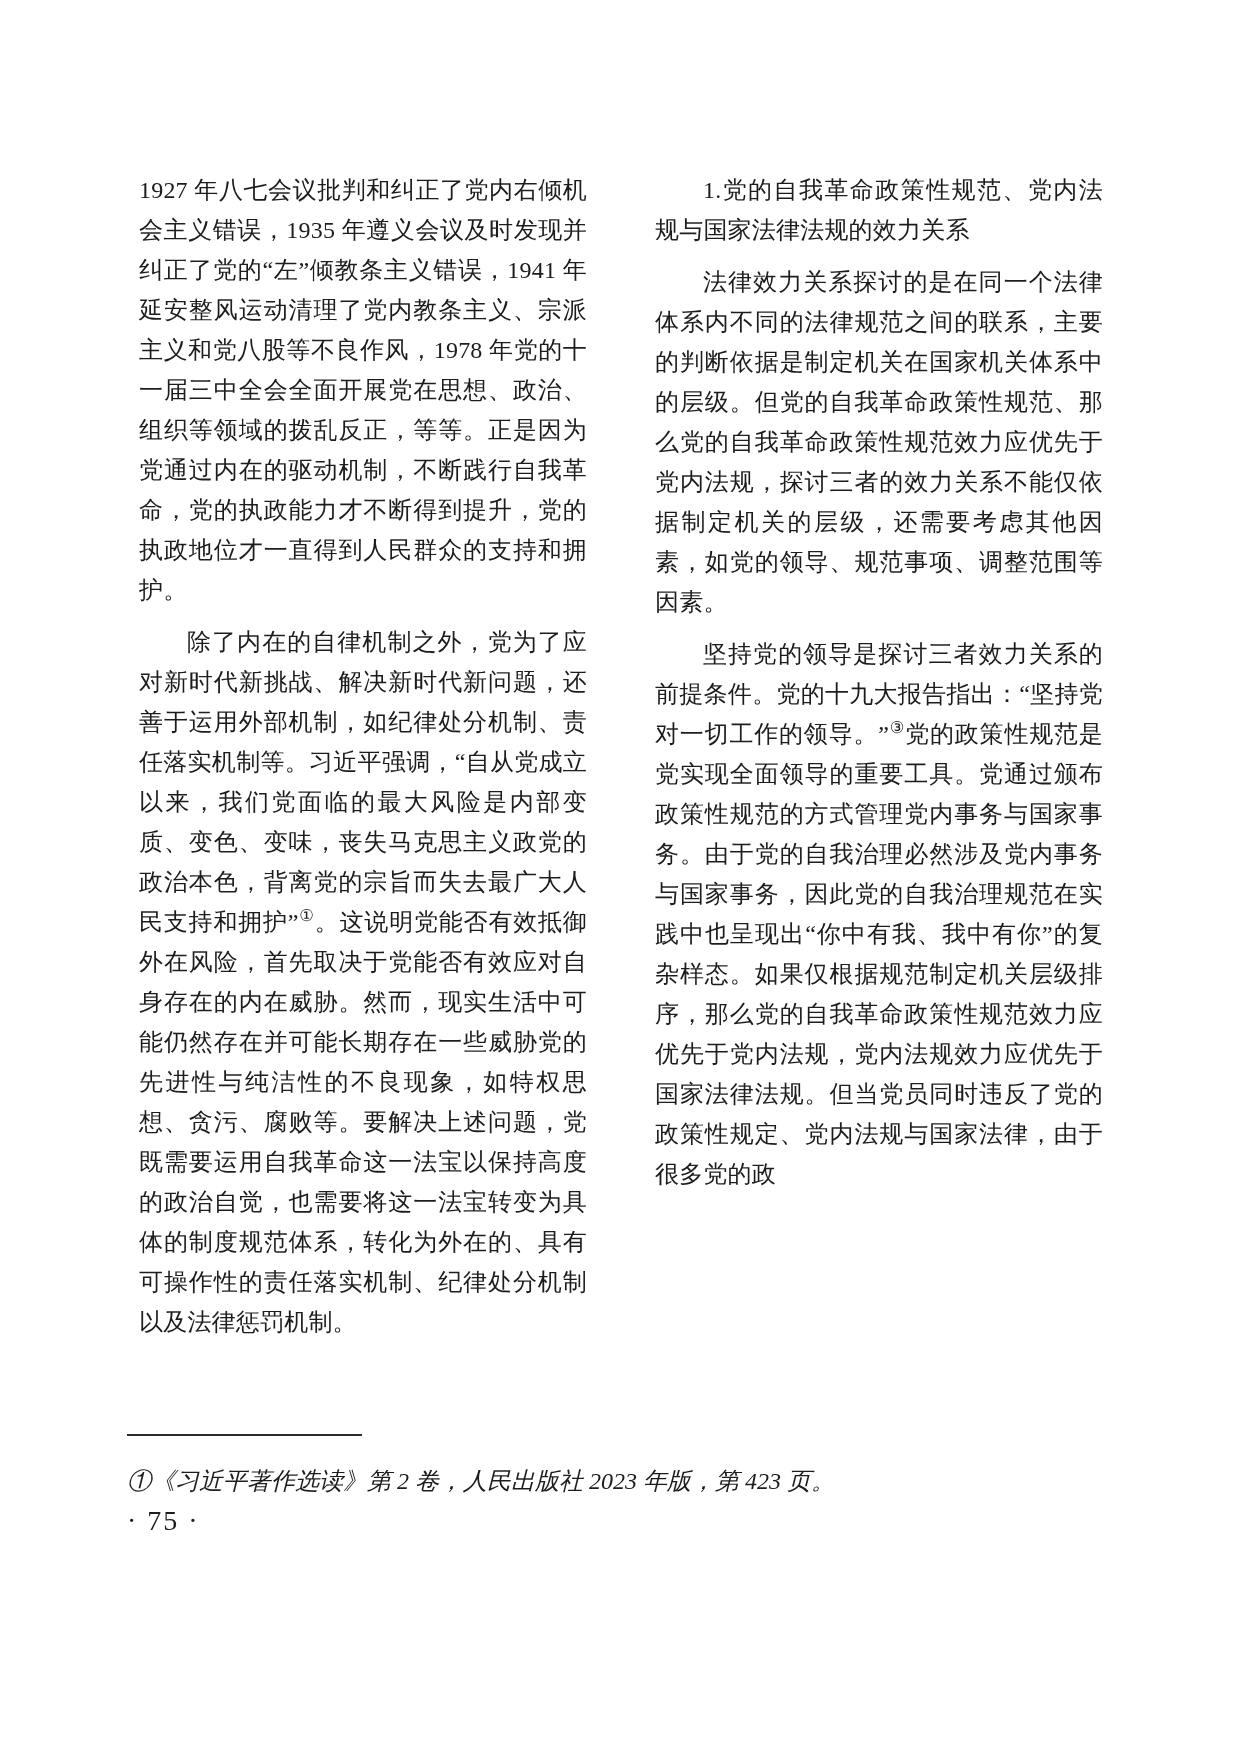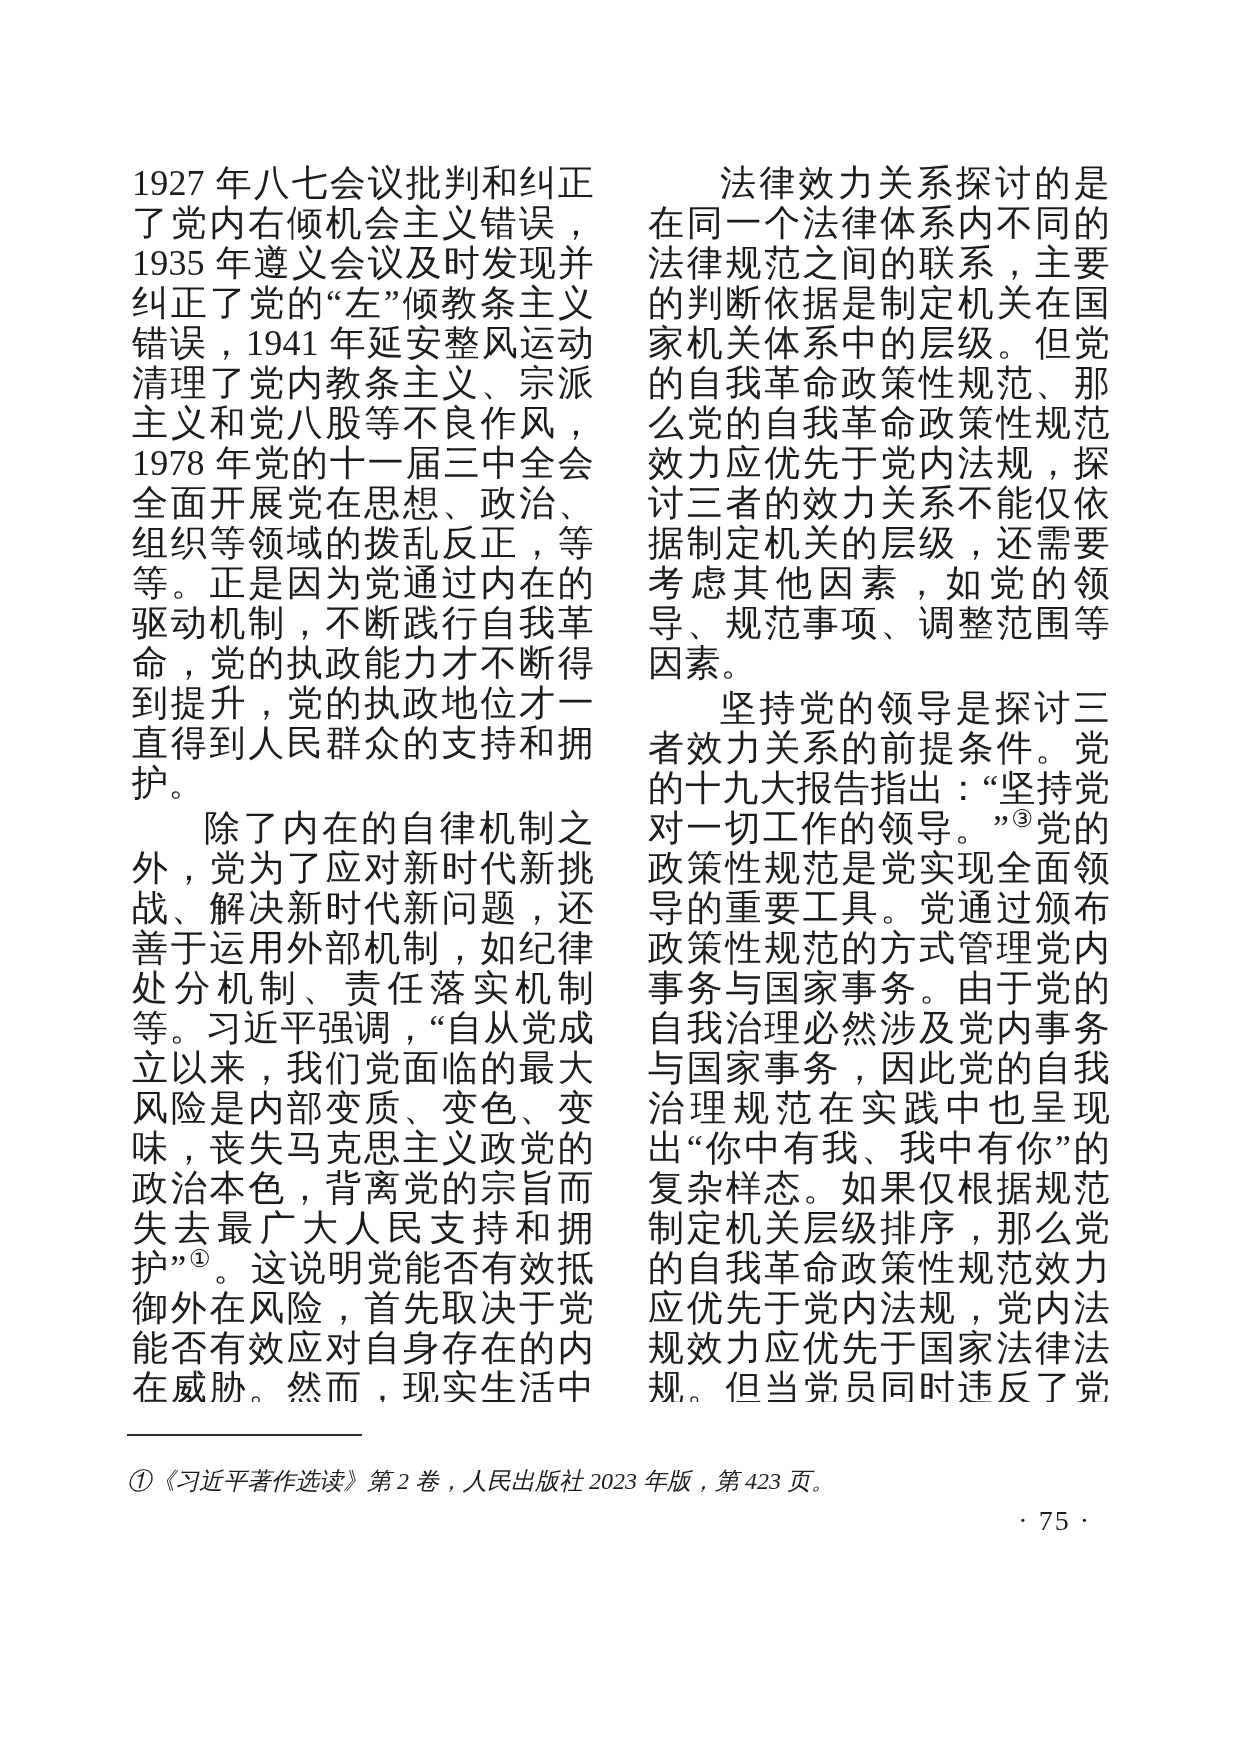--- a/index.html
+++ b/index.html
@@ -25,22 +25,22 @@
     display: flex;
     gap: 44px;
     height: 1244px;
     overflow: hidden;
   }
   .column {
     flex: 1 1 0;
     min-width: 0;
   }
   p.body-text {
-    margin: 5px;
-    font-size: 36px;
+    margin: 12px;
+    font-size: 24px;
     line-height: 40px;
     text-align: justify;
     text-justify: inter-ideograph;
     letter-spacing: 0.2px;
   }
   p.body-text.indent {
     text-indent: 2em;
   }
   p.body-text sup.ref {
     font-size: 0.68em;
@@ -63,41 +63,41 @@
     text-justify: inter-ideograph;
     padding-left: 30px;
     text-indent: -30px;
     margin: 0;
   }
   .fn-marker {
     display: inline;
   }
   .page-number {
     margin-top: 6px;
-    text-align: right;
     padding-right: 24px;
     font-size: 28px;
     line-height: 30px;
     letter-spacing: 2px;
   }
 </style>
 </head>
 <body>
 
 <div class="page">
 
   <div class="columns">
 
     <div class="column">
       <p class="body-text">1927 年八七会议批判和纠正了党内右倾机会主义错误，1935 年遵义会议及时发现并纠正了党的“左”倾教条主义错误，1941 年延安整风运动清理了党内教条主义、宗派主义和党八股等不良作风，1978 年党的十一届三中全会全面开展党在思想、政治、组织等领域的拨乱反正，等等。正是因为党通过内在的驱动机制，不断践行自我革命，党的执政能力才不断得到提升，党的执政地位才一直得到人民群众的支持和拥护。</p>
       <p class="body-text indent">除了内在的自律机制之外，党为了应对新时代新挑战、解决新时代新问题，还善于运用外部机制，如纪律处分机制、责任落实机制等。习近平强调，“自从党成立以来，我们党面临的最大风险是内部变质、变色、变味，丧失马克思主义政党的政治本色，背离党的宗旨而失去最广大人民支持和拥护”<sup class="ref">①</sup>。这说明党能否有效抵御外在风险，首先取决于党能否有效应对自身存在的内在威胁。然而，现实生活中可能仍然存在并可能长期存在一些威胁党的先进性与纯洁性的不良现象，如特权思想、贪污、腐败等。要解决上述问题，党既需要运用自我革命这一法宝以保持高度的政治自觉，也需要将这一法宝转变为具体的制度规范体系，转化为外在的、具有可操作性的责任落实机制、纪律处分机制以及法律惩罚机制。</p>
 
     </div>
 
     <div class="column">
+      <p class="body-text indent">1.党的自我革命政策性规范、党内法规与国家法律法规的效力关系</p>
       <p class="body-text indent">法律效力关系探讨的是在同一个法律体系内不同的法律规范之间的联系，主要的判断依据是制定机关在国家机关体系中的层级。但党的自我革命政策性规范、那么党的自我革命政策性规范效力应优先于党内法规，探讨三者的效力关系不能仅依据制定机关的层级，还需要考虑其他因素，如党的领导、规范事项、调整范围等因素。</p>
       <p class="body-text indent">坚持党的领导是探讨三者效力关系的前提条件。党的十九大报告指出：“坚持党对一切工作的领导。”<sup class="ref">③</sup>党的政策性规范是党实现全面领导的重要工具。党通过颁布政策性规范的方式管理党内事务与国家事务。由于党的自我治理必然涉及党内事务与国家事务，因此党的自我治理规范在实践中也呈现出“你中有我、我中有你”的复杂样态。如果仅根据规范制定机关层级排序，那么党的自我革命政策性规范效力应优先于党内法规，党内法规效力应优先于国家法律法规。但当党员同时违反了党的政策性规定、党内法规与国家法律，由于很多党的政</p>
     </div>
 
   </div>
 
   <div class="footnotes">
     <div class="fn-rule"></div>
 
     <p class="footnote"><span class="fn-marker">①</span><span class="fn-text">《习近平著作选读》第 2 卷，人民出版社 2023 年版，第 423 页。</span></p>

